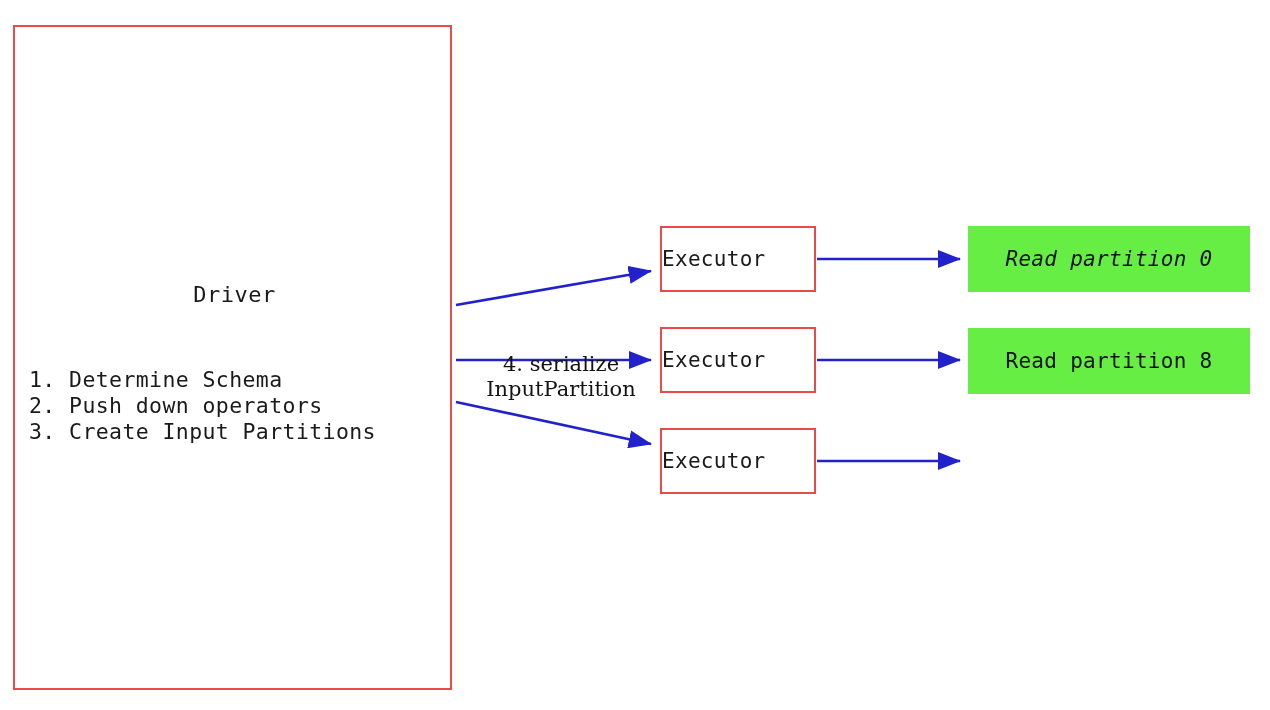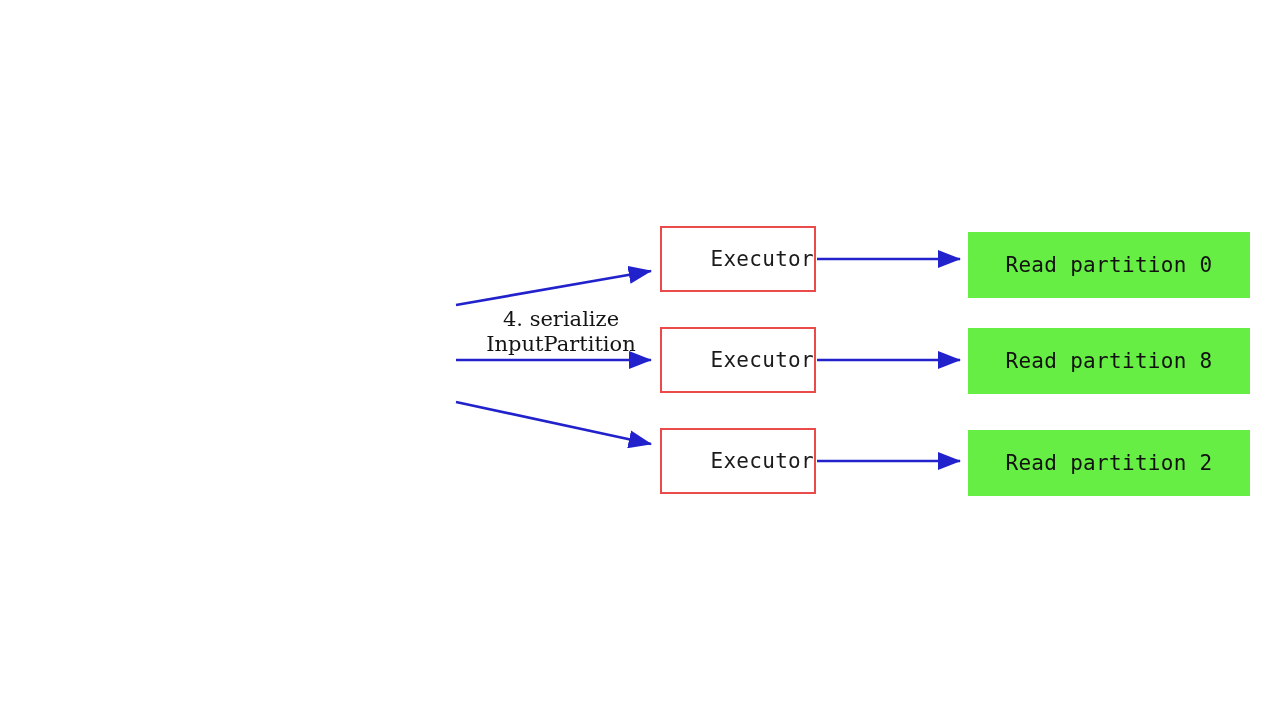--- a/index.html
+++ b/index.html
@@ -63,21 +63,21 @@
   
   .executor-box {
     position: absolute;
     width: 156px;
     height: 66px;
     border: 2px solid #ea4a4a;
     background: #ffffff;
     box-sizing: border-box;
     display: flex;
     align-items: center;
-    justify-content: flex-end;
+    justify-content: flex-start;
   }
   .executor-label {
     font-family: "DejaVu Sans Mono", "Liberation Mono", monospace;
     font-size: 21px;
     color: #1a1a1a;
     letter-spacing: 0.3px;
   }
   #executor-0 { left: 660px; top: 226px; }
   #executor-1 { left: 660px; top: 327px; }
   #executor-2 { left: 660px; top: 428px; }
@@ -92,33 +92,34 @@
     display: flex;
     align-items: center;
     justify-content: center;
   }
   .partition-label {
     font-family: "DejaVu Sans Mono", "Liberation Mono", monospace;
     font-size: 21px;
     color: #111111;
     letter-spacing: 0.3px;
   }
-  #partition-0 { left: 968px; top: 232px; }
+  #partition-0 { left: 968px; top: 226px; font-style: italic; }
   #partition-1 { left: 968px; top: 328px; }
   #partition-2 { left: 968px; top: 430px; }
 
   
   .edge-label {
     position: absolute;
     font-family: "DejaVu Serif", "Liberation Serif", serif;
     font-size: 21px;
     line-height: 25px;
     color: #141414;
     text-align: center;
     white-space: pre-line;
+    margin-top: 45px;
   }
   #label-serialize {
     left: 466px;
     top: 307px;
     width: 190px;
   }
   #label-create-reader {
     left: 822px;
     top: 307px;
     width: 140px;
@@ -142,37 +143,40 @@
 
     <line x1="456" y1="402" x2="651" y2="444" stroke="#2222cc" stroke-width="2.6" marker-end="url(#arrowhead)"></line>
 
     <line x1="817" y1="259" x2="960" y2="259" stroke="#2222cc" stroke-width="2.6" marker-end="url(#arrowhead)"></line>
 
     <line x1="817" y1="360" x2="960" y2="360" stroke="#2222cc" stroke-width="2.6" marker-end="url(#arrowhead)"></line>
 
     <line x1="817" y1="461" x2="960" y2="461" stroke="#2222cc" stroke-width="2.6" marker-end="url(#arrowhead)"></line>
   </svg>
 
+  <div class="driver-box">
+    <div class="driver-title">Driver</div>
+    <div class="driver-list">1. Determine Schema
+2. Push down operators
+3. Create Input Partitions</div>
+  </div>
 
   <div class="executor-box" id="executor-0">
     <span class="executor-label">Executor</span>
   </div>
   <div class="executor-box" id="executor-1">
     <span class="executor-label">Executor</span>
   </div>
   <div class="executor-box" id="executor-2">
     <span class="executor-label">Executor</span>
   </div>
 
   <div class="partition-box" id="partition-0">
     <span class="partition-label">Read partition 0</span>
   </div>
   <div class="partition-box" id="partition-1">
     <span class="partition-label">Read partition 8</span>
   </div>
-  <div class="partition-box" id="partition-2">
-    <span class="partition-label">Read partition 2</span>
-  </div>
 
   <div class="edge-label" id="label-serialize">4. serialize
 InputPartition</div>
 
 </div>
 
 </body></html>

